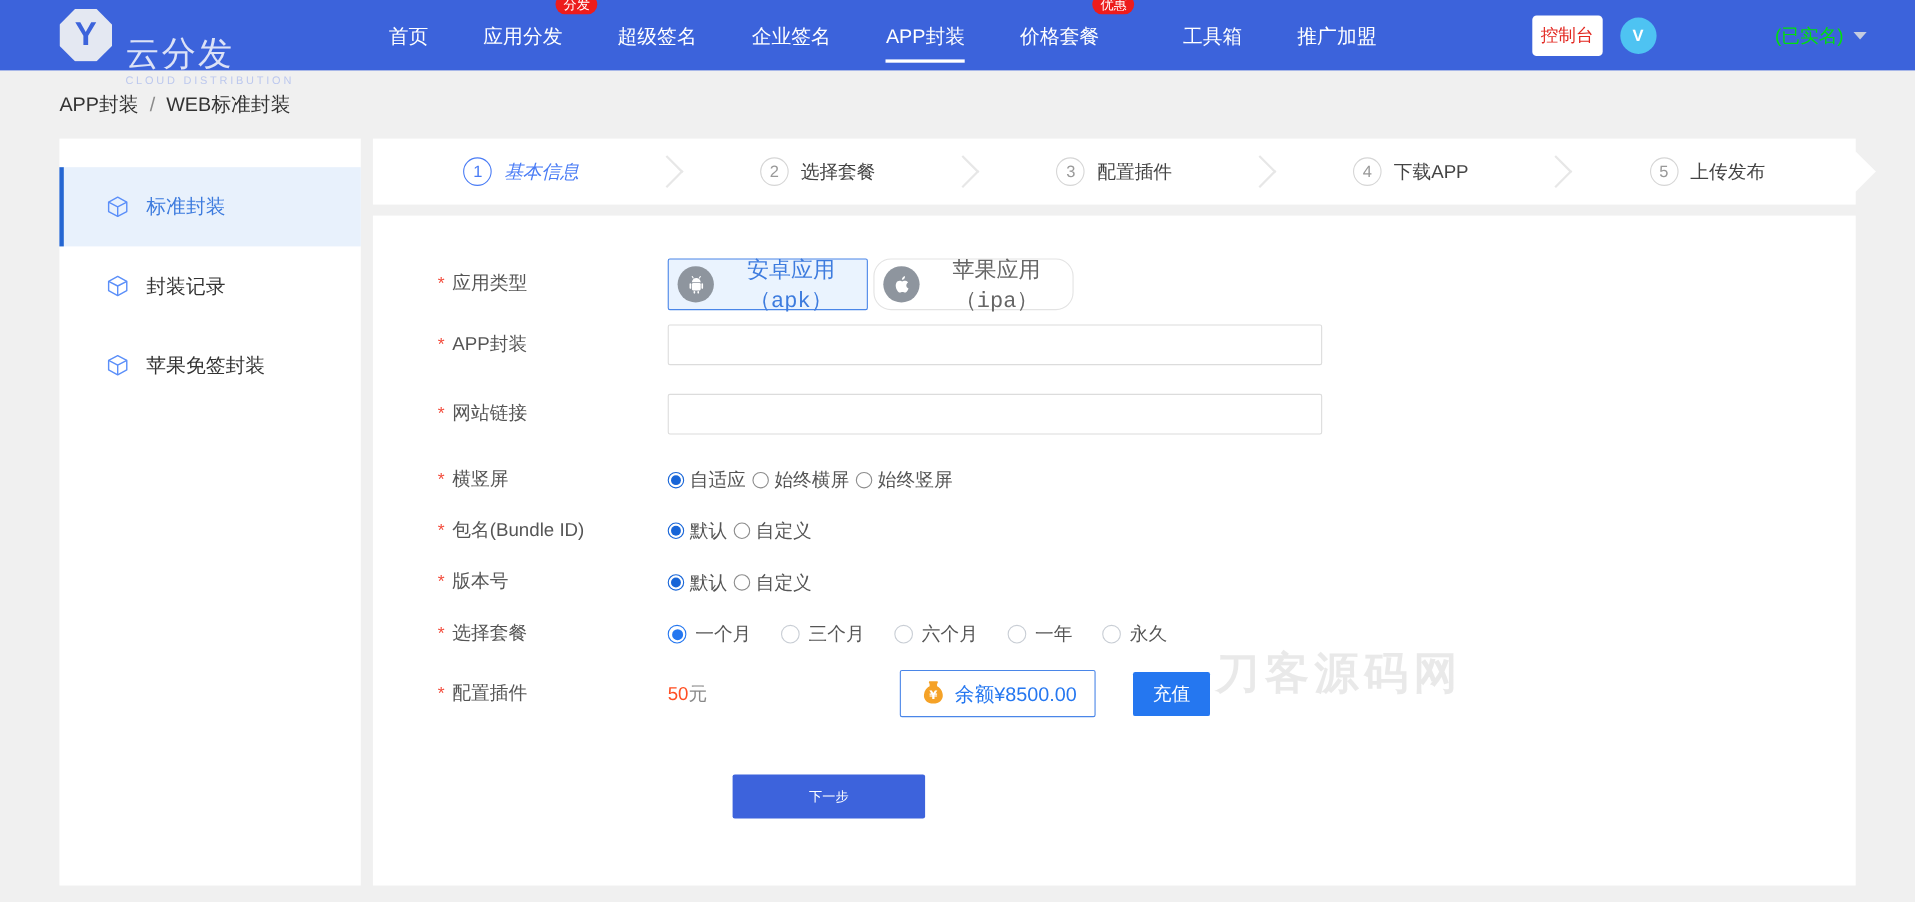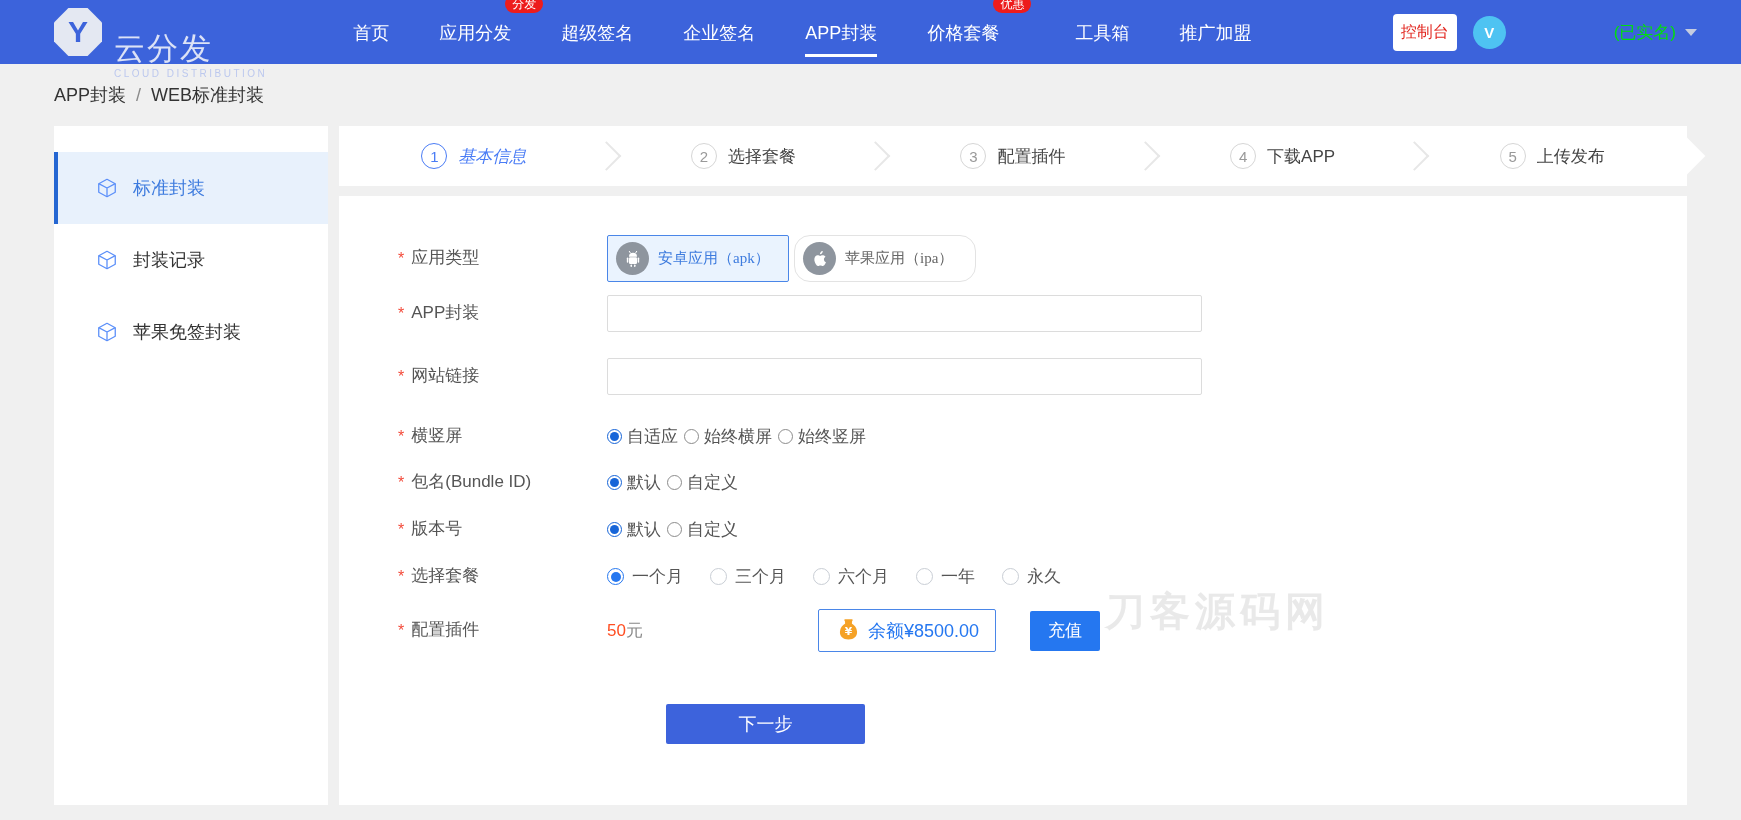--- a/index.html
+++ b/index.html
@@ -63,21 +63,21 @@
     display:flex;align-items:center;justify-content:center;font-size:15px;flex:none;}
   .step-label{font-size:17px;color:#444;}
   .step.active .step-circle{border-color:var(--step-blue);color:var(--step-blue);}
   .step.active .step-label{color:var(--step-blue);font-style:italic;}
   
   .form-panel{background:#fff;height:609px;padding-top:39px;position:relative;}
   .form-row{display:flex;align-items:center;margin-left:59px;}
   .form-label{width:209px;flex:none;font-size:17px;color:var(--label-gray);display:flex;line-height:1.3;}
   .req{color:var(--asterisk-red);margin-right:7px;font-size:16px;margin-top:2px;}
   .type-btn{height:47px;width:182px;display:flex;align-items:center;gap:9px;border:1px solid #E3E3E3;
-    background:#fff;border-radius:2px;padding:0 8px;font-size:15px;color:#666;cursor:pointer;font-family:Liberation Serif, serif;}
+    background:#fff;border-radius:2px;padding:0 8px;font-size:20px;color:#666;cursor:pointer;font-family:Liberation Mono, monospace;}
   .type-btn.selected{border-color:#4A86E8;background:#EAF3FE;color:var(--link-blue);}
   .type-btn + .type-btn{margin-left:5px;border-radius:16px;}
   .type-icon{width:33px;height:33px;border-radius:50%;background:var(--icon-gray);flex:none;
     display:flex;align-items:center;justify-content:center;}
   .text-input{width:595px;height:37px;border:1px solid var(--input-border);border-radius:2px;
     font-size:16px;padding:0 10px;outline:none;font-family:inherit;color:#333;background:#fff;}
   .radio-group{display:flex;align-items:center;}
   .radio-opt{display:flex;align-items:center;cursor:pointer;margin-right:6px;}
   .radio{width:15px;height:15px;border:1px solid #8C8C8C;border-radius:50%;margin-right:5px;
     background:#fff;position:relative;flex:none;}
@@ -91,22 +91,22 @@
   .r1{margin-bottom:13px;} .r2{margin-bottom:26px;} .r3{margin-bottom:30px;}
   .r4{margin-bottom:23px;} .r5{margin-bottom:24px;} .r6{margin-bottom:24px;}
   .r7{margin-bottom:21px;} .r8{margin-bottom:52px;}
   .fee-amount{font-size:17px;color:#FF4E22;}
   .fee-unit{font-size:17px;color:#888;}
   .balance-box{margin-left:175px;height:43px;min-width:178px;border:1px solid #4A86E8;border-radius:2px;
     background:#fff;display:flex;align-items:center;justify-content:center;gap:6px;padding:0 12px;cursor:pointer;}
   .balance-text{font-size:18px;color:var(--bright-blue);}
   .recharge-btn{margin-left:34px;width:70px;height:40px;background:var(--bright-blue);color:#fff;
     border:none;border-radius:2px;font-size:17px;cursor:pointer;font-family:inherit;}
-  .next-btn{margin-left:268px;width:199px;height:40px;background:var(--royal-blue);color:#fff;border:none;
-    border-radius:2px;font-size:18px;cursor:pointer;font-family:inherit;}
+  .next-btn{margin-left:268px;width:175px;height:40px;background:var(--royal-blue);color:#fff;border:none;
+    border-radius:2px;font-size:12px;cursor:pointer;font-family:inherit;}
   .watermark{position:absolute;left:766px;top:388px;font-size:40px;font-weight:bold;
     color:#CFCFCF;opacity:.45;letter-spacing:5px;pointer-events:none;z-index:40;}
 </style>
 </head>
 <body>
 
 <div class="topnav">
   <div class="logo">
     <div class="logo-mark">Y</div>
     <div class="logo-text">

